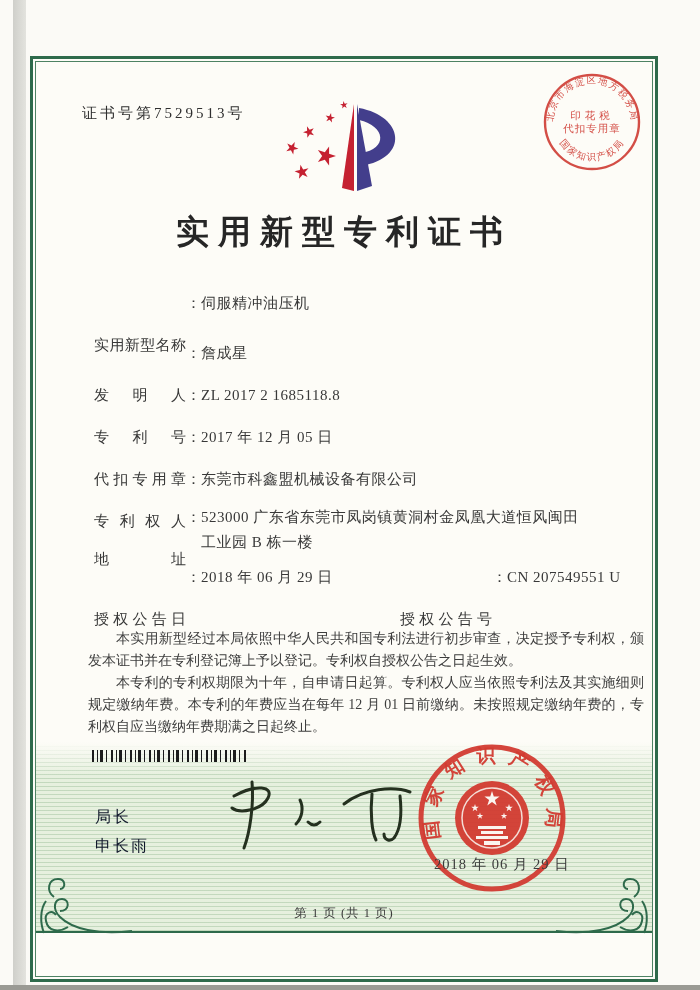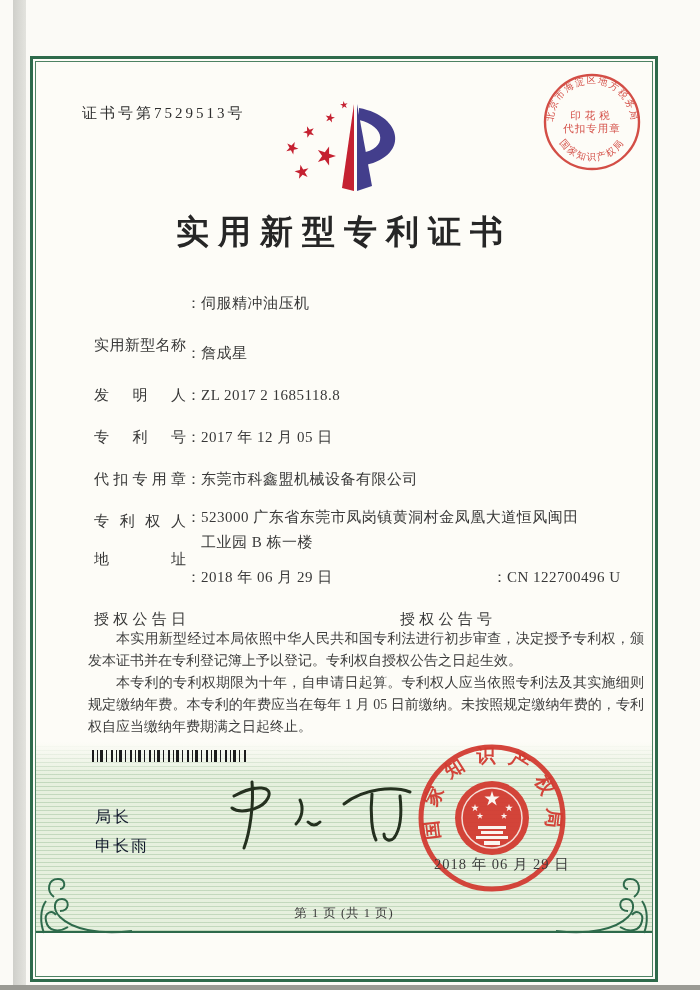--- a/index.html
+++ b/index.html
@@ -147,27 +147,27 @@
         <span class="flabel">专利权人</span><span>：</span><span class="fvalue">东莞市科鑫盟机械设备有限公司</span>
       </div>
       <div class="frow" style="top:214px;">
         <span class="flabel">地址</span><span>：</span><span class="fvalue">523000 广东省东莞市凤岗镇黄洞村金凤凰大道恒风闽田</span>
       </div>
       <div class="addr2" style="top:239px;">工业园 B 栋一楼</div>
       <div class="frow" style="top:274px;">
         <span class="flabel">授权公告日</span><span>：</span><span class="fvalue">2018 年 06 月 29 日</span>
       </div>
       <div class="frow col2" style="top:274px;">
-        <span class="flabel">授权公告号</span><span>：</span><span class="fvalue">CN 122700496 U</span>
+        <span class="flabel">授权公告号</span><span>：</span><span class="fvalue">CN 207549551 U</span>
       </div>
     </div>
 
     <div class="paragraphs">
       <p>本实用新型经过本局依照中华人民共和国专利法进行初步审查，决定授予专利权，颁发本证书并在专利登记簿上予以登记。专利权自授权公告之日起生效。</p>
-      <p>本专利的专利权期限为十年，自申请日起算。专利权人应当依照专利法及其实施细则规定缴纳年费。本专利的年费应当在每年 1 月 05 日前缴纳。未按照规定缴纳年费的，专利权自应当缴纳年费期满之日起终止。</p>
+      <p>本专利的专利权期限为十年，自申请日起算。专利权人应当依照专利法及其实施细则规定缴纳年费。本专利的年费应当在每年 12 月 01 日前缴纳。未按照规定缴纳年费的，专利权自应当缴纳年费期满之日起终止。</p>
     </div>
 
     <div class="barcode"></div>
 
     <div class="official">
       <div>局长</div>
       <div>申长雨</div>
     </div>
 
     <svg class="signature" width="230" height="90" viewBox="0 0 230 90">

